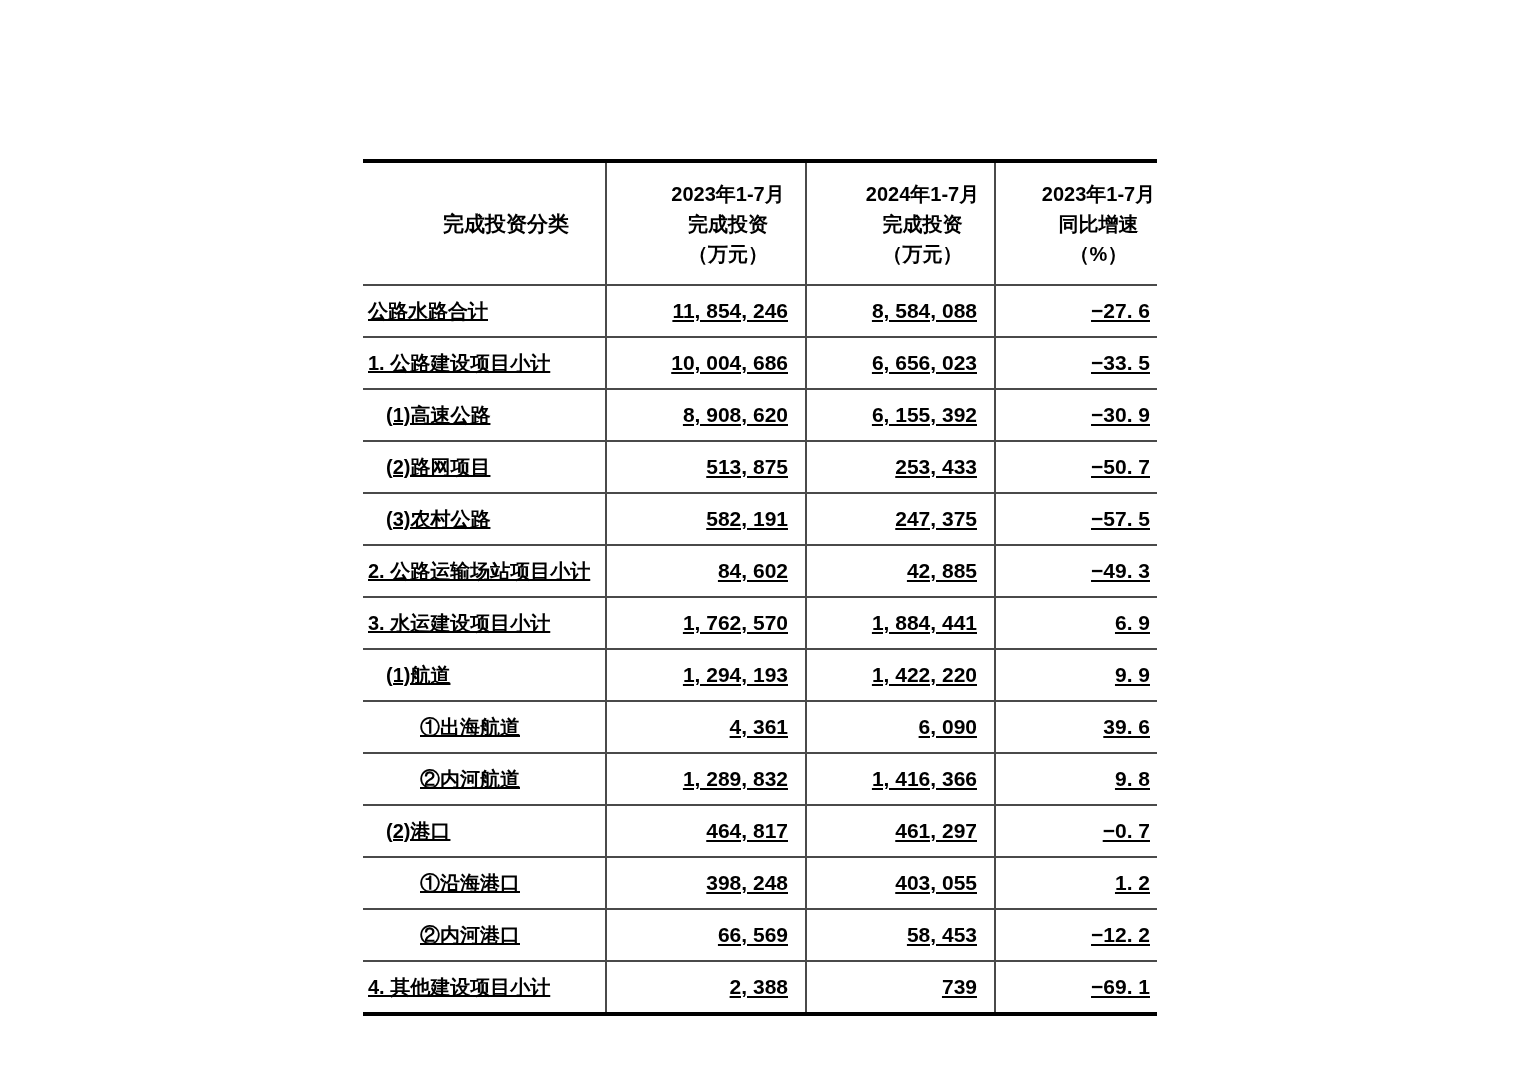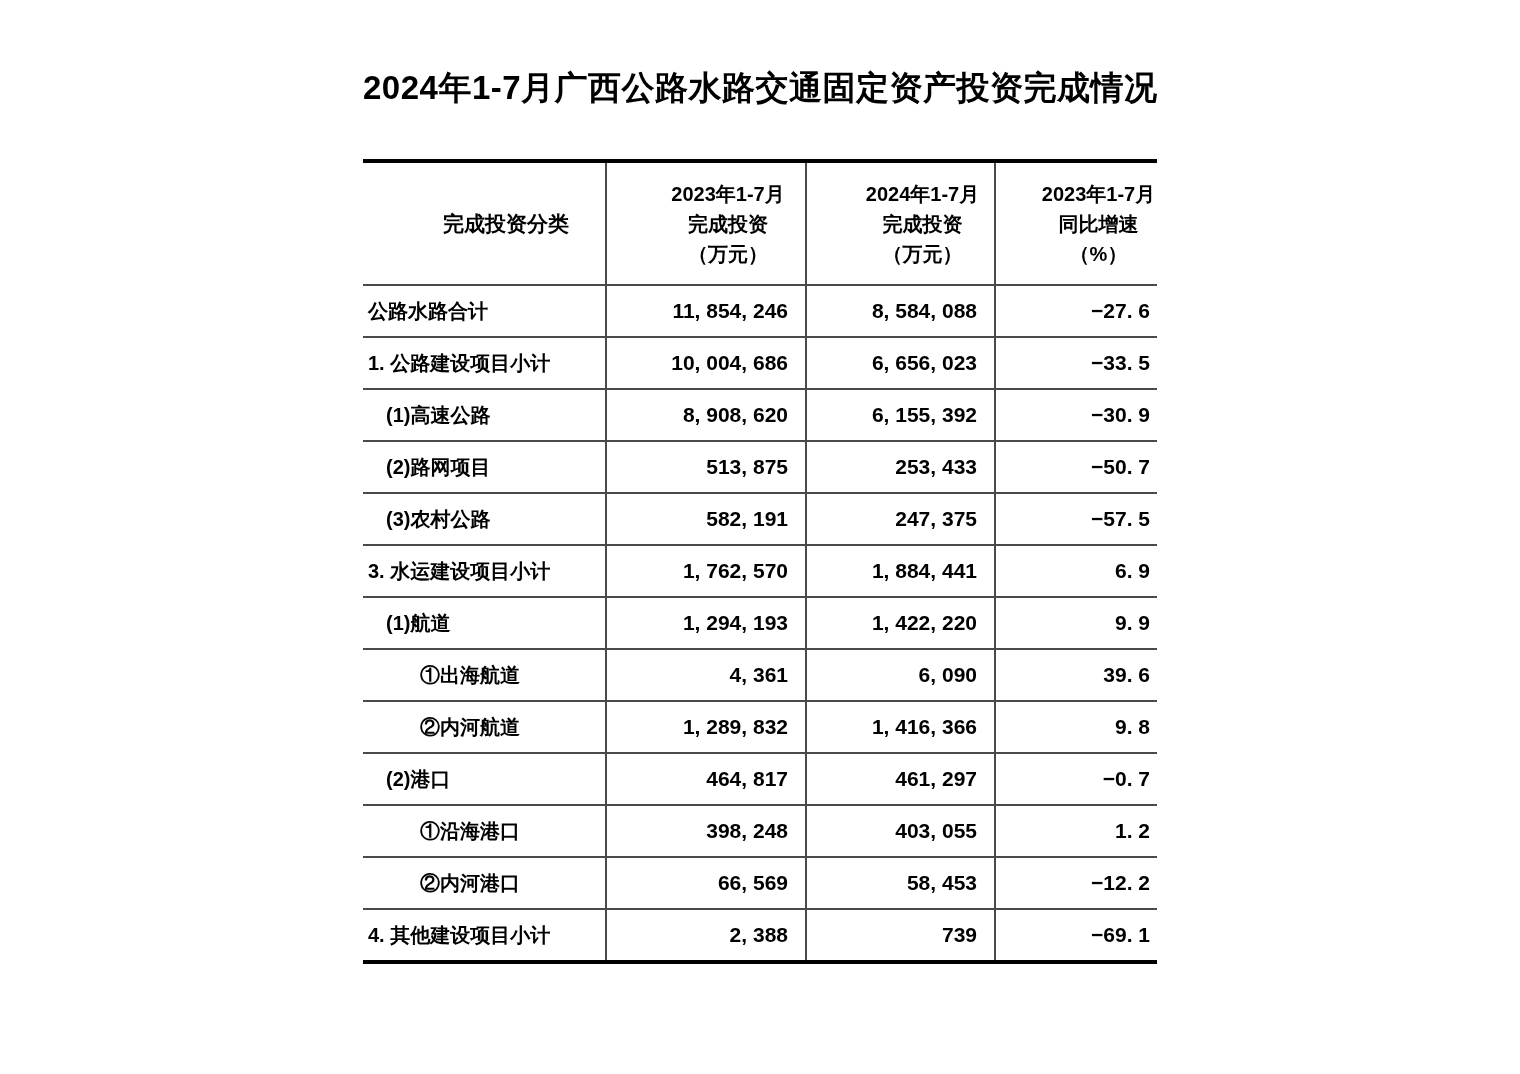--- a/index.html
+++ b/index.html
@@ -59,21 +59,21 @@
   thead th {
     height: 121px;
     text-align: center;
     font-weight: bold;
     font-size: 20px;
     line-height: 30px;
     padding-left: 44px;
   }
   thead th.cat { font-size: 21px; }
 
-  tbody td { height: 50px; }
+  tbody td { height: 50px; text-decoration: underline; }
 
   td.label {
     text-align: left;
     font-weight: bold;
     font-size: 20px;
   }
   td.ind0 { padding-left: 5px; }
   td.ind1 { padding-left: 23px; }
   td.ind2 { padding-left: 57px; }
 
@@ -83,21 +83,20 @@
     font-size: 21px;
     padding-right: 17px;
   }
   td.growth { padding-right: 7px; padding-left: 32px; }
 </style>
 </head>
 <body>
 
 <div class="page">
 
-  <h1 class="title">2024年1-7月广西公路水路交通固定资产投资完成情况</h1>
 
   <table class="report">
     <colgroup>
       <col class="c0">
         <col class="c1">
         <col class="c2">
         <col class="c3">
     </colgroup>
     <thead>
       <tr>
@@ -146,20 +145,26 @@
         <td class="num">253, 433</td>
         <td class="num growth">−50. 7</td>
       </tr>
       <tr>
         <td class="label ind1">(3)农村公路</td>
         <td class="num">582, 191</td>
         <td class="num">247, 375</td>
         <td class="num growth">−57. 5</td>
       </tr>
       <tr>
+        <td class="label ind0">2. 公路运输场站项目小计</td>
+        <td class="num">84, 602</td>
+        <td class="num">42, 885</td>
+        <td class="num growth">−49. 3</td>
+      </tr>
+      <tr>
         <td class="label ind0">3. 水运建设项目小计</td>
         <td class="num">1, 762, 570</td>
         <td class="num">1, 884, 441</td>
         <td class="num growth">6. 9</td>
       </tr>
       <tr>
         <td class="label ind1">(1)航道</td>
         <td class="num">1, 294, 193</td>
         <td class="num">1, 422, 220</td>
         <td class="num growth">9. 9</td>

